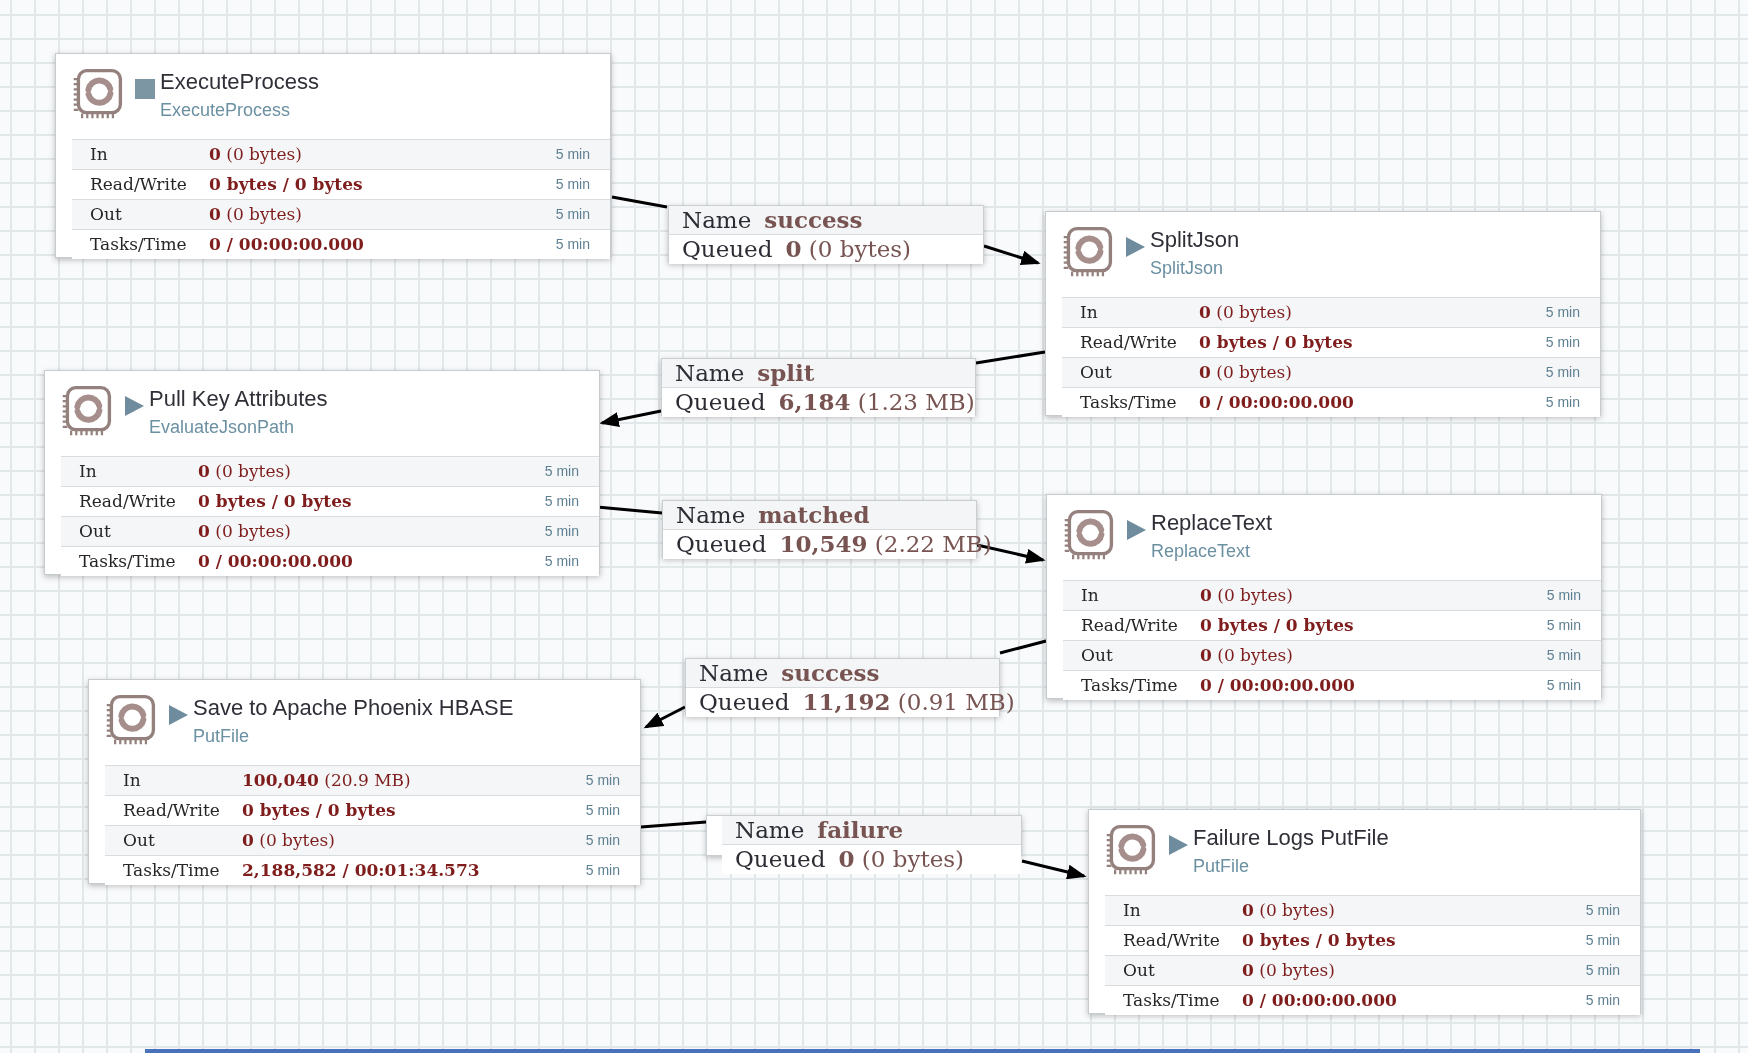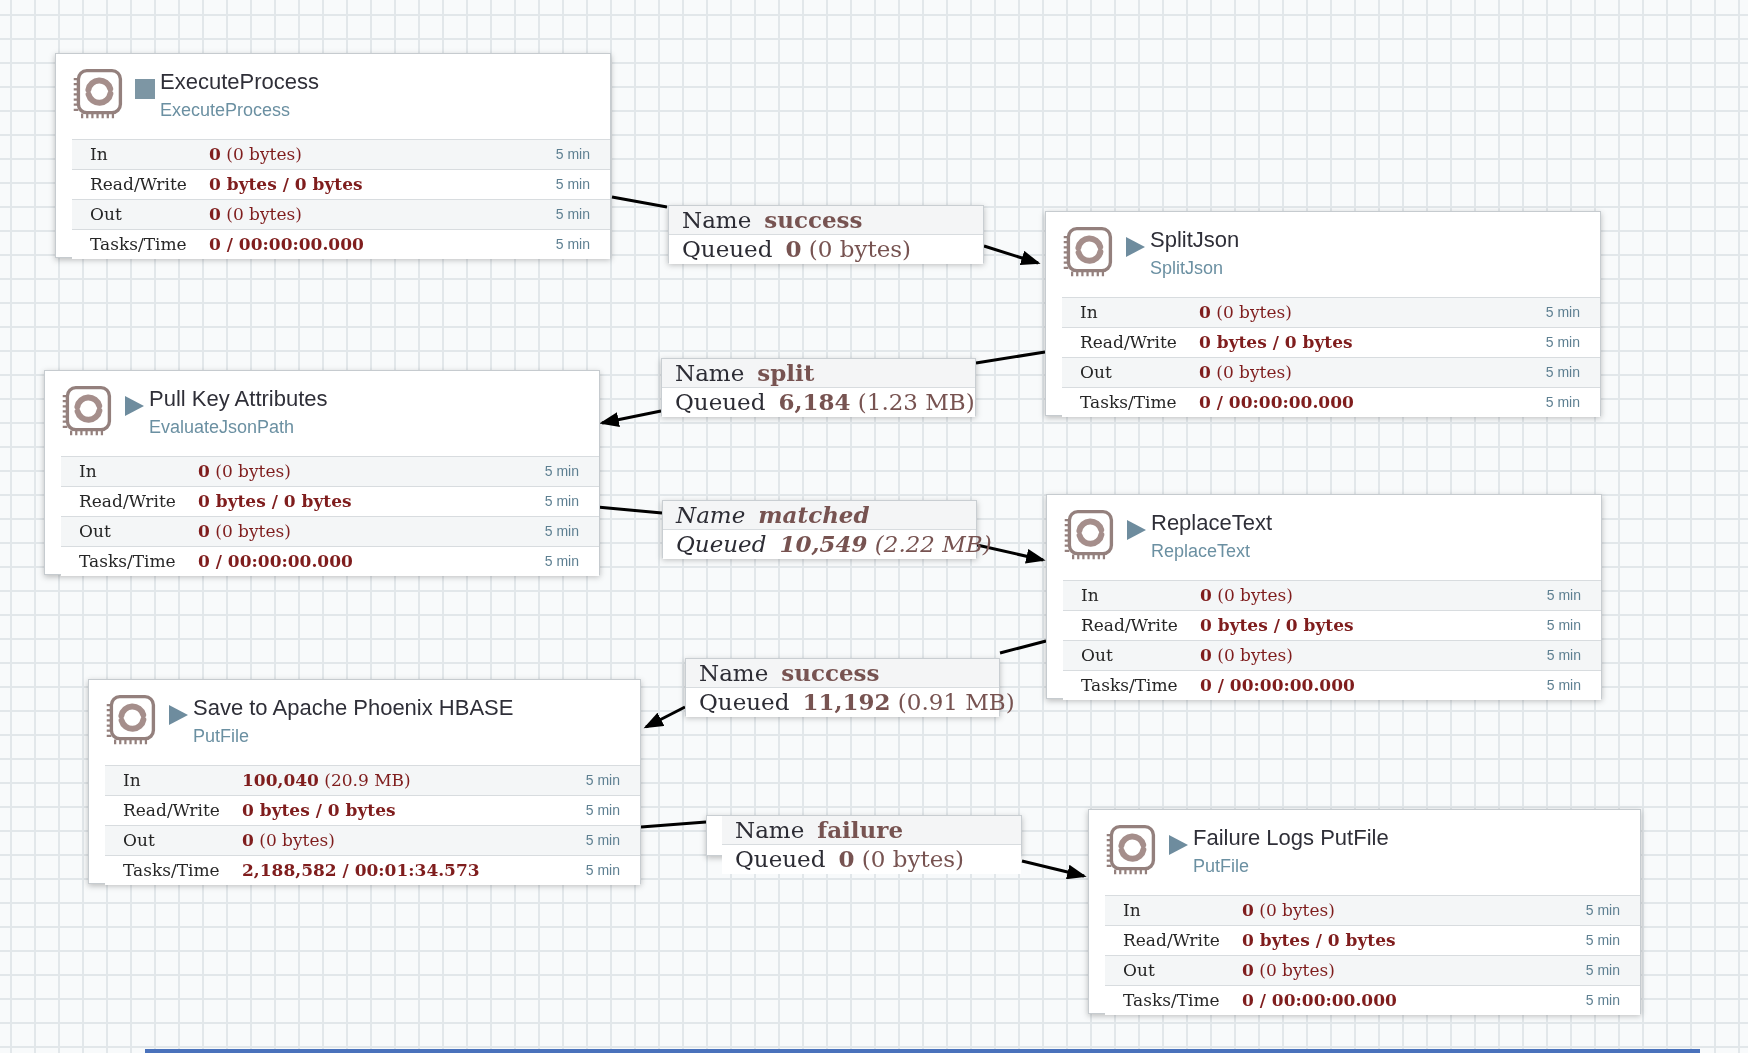--- a/index.html
+++ b/index.html
@@ -82,21 +82,21 @@
     </div>
   </div>
     <div class="conn-label" style="left: 661px; top: 358px; width: 315px; height: 58px;">
     <div class="conn-row name-row">
       <span class="k">Name</span><b class="rel">split</b>
     </div>
     <div class="conn-row queued-row">
       <span class="k">Queued</span><b class="qb">6,184</b><span class="rest qr"> (1.23 MB)</span>
     </div>
   </div>
-    <div class="conn-label" style="left: 662px; top: 500px; width: 315px; height: 58px; font-style: italic;">
+    <div class="conn-label" style="left: 662px; top: 500px; width: 315px; height: 58px;">
     <div class="conn-row name-row">
       <span class="k">Name</span><b class="rel">matched</b>
     </div>
     <div class="conn-row queued-row">
       <span class="k">Queued</span><b class="qb">10,549</b><span class="rest qr"> (2.22 MB)</span>
     </div>
   </div>
     <div class="conn-label" style="left: 685px; top: 658px; width: 315px; height: 58px;">
     <div class="conn-row name-row">
       <span class="k">Name</span><b class="rel">success</b>

